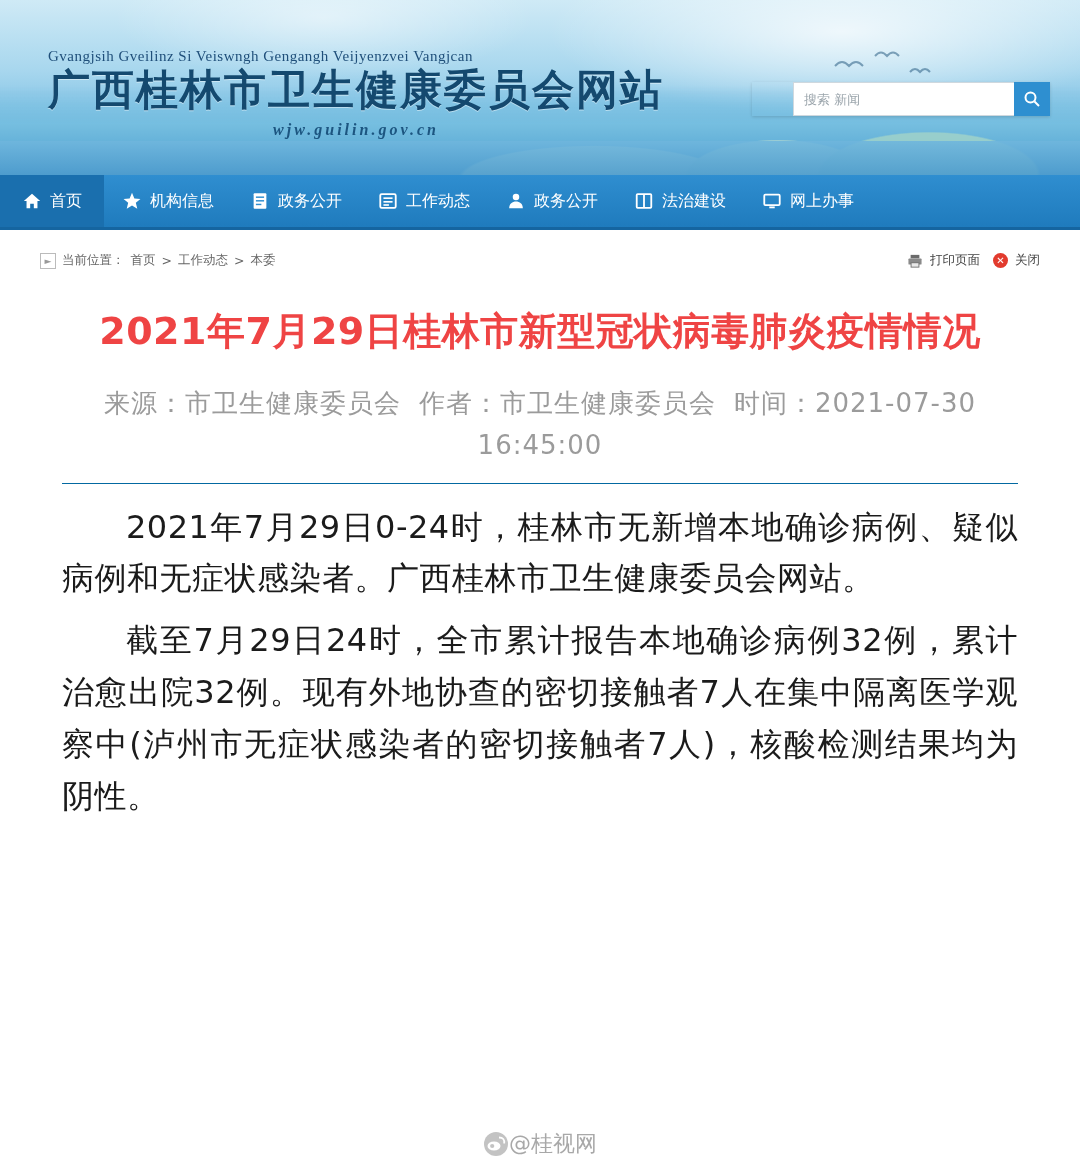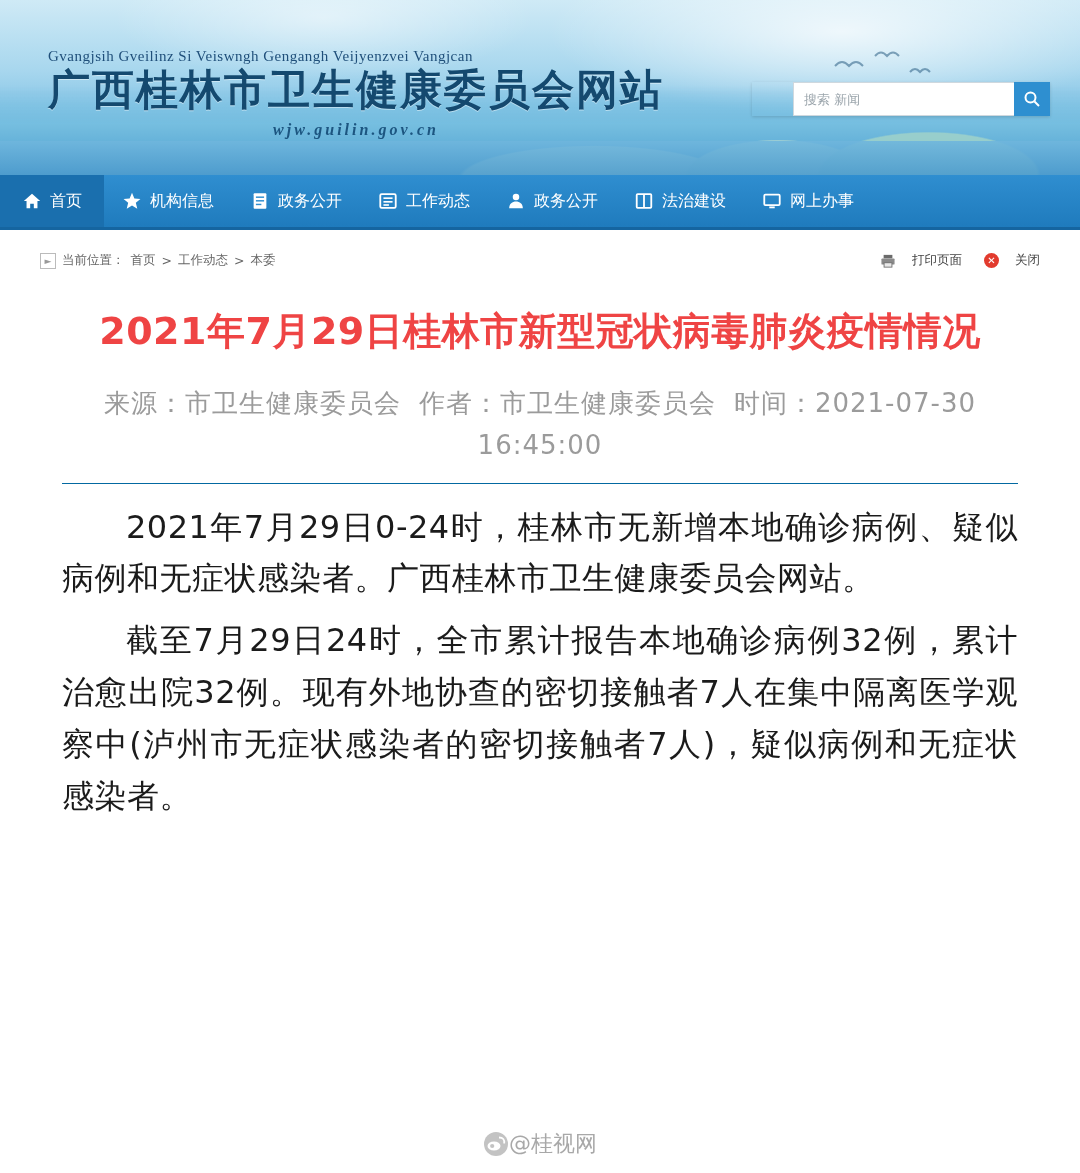--- a/index.html
+++ b/index.html
@@ -107,21 +107,21 @@
     display:flex;align-items:center;justify-content:space-between;
     padding:22px 0 10px 0;
     font-size:12.5px;color:#666;
   }
   .crumb-left{display:flex;align-items:center;gap:6px;}
   .crumb-marker{
     width:14px;height:14px;border:1px solid #bbb;color:#999;
     display:inline-flex;align-items:center;justify-content:center;font-size:9px;
   }
   .crumb-left a{color:#666;text-decoration:none;}
-  .crumb-right{display:flex;align-items:center;gap:16px;font-size:12.5px;color:#444;}
+  .crumb-right{display:flex;align-items:center;gap:7px;font-size:12.5px;color:#444;}
   .printer{width:16px;height:14px;display:inline-block;}
   .close-x{
     width:15px;height:15px;border-radius:50%;background:#e23b2e;color:#fff;
     font-size:10px;display:inline-flex;align-items:center;justify-content:center;
     font-weight:bold;margin-left:6px;
   }
 
   .article{padding:0 22px;}
   .headline{
     text-align:center;
@@ -280,21 +280,21 @@
 
     <div class="article">
       <h1 class="headline">2021年7月29日桂林市新型冠状病毒肺炎疫情情况</h1>
 
       <div class="meta">
         <span>来源：</span><span>市卫生健康委员会</span><span class="sp"></span><span>作者：</span><span>市卫生健康委员会</span><span class="sp"></span><span>时间：</span><span>2021-07-30 16:45:00</span>
       </div>
 
       <div class="body-text">
         <p>2021年7月29日0-24时，桂林市无新增本地确诊病例、疑似病例和无症状感染者。广西桂林市卫生健康委员会网站。</p>
-        <p>截至7月29日24时，全市累计报告本地确诊病例32例，累计治愈出院32例。现有外地协查的密切接触者7人在集中隔离医学观察中(泸州市无症状感染者的密切接触者7人)，疑似病例和无症状感染者。</p>
+        <p>截至7月29日24时，全市累计报告本地确诊病例32例，累计治愈出院32例。现有外地协查的密切接触者7人在集中隔离医学观察中(泸州市无症状感染者的密切接触者7人)，核酸检测结果均为阴性。</p>
       </div>
     </div>
   </div>
 
   <div class="watermark">
     <svg class="wb-logo" viewBox="0 0 26 26">
       <circle cx="13" cy="13" r="12" fill="#b9b9b9"></circle>
       <ellipse cx="11" cy="15" rx="6.5" ry="4.6" fill="#ffffff"></ellipse>
       <circle cx="9.2" cy="15" r="2.1" fill="#b9b9b9"></circle>
       <path d="M16 6.5 q6 0 5.2 6" stroke="#ffffff" stroke-width="1.8" fill="none"></path>

